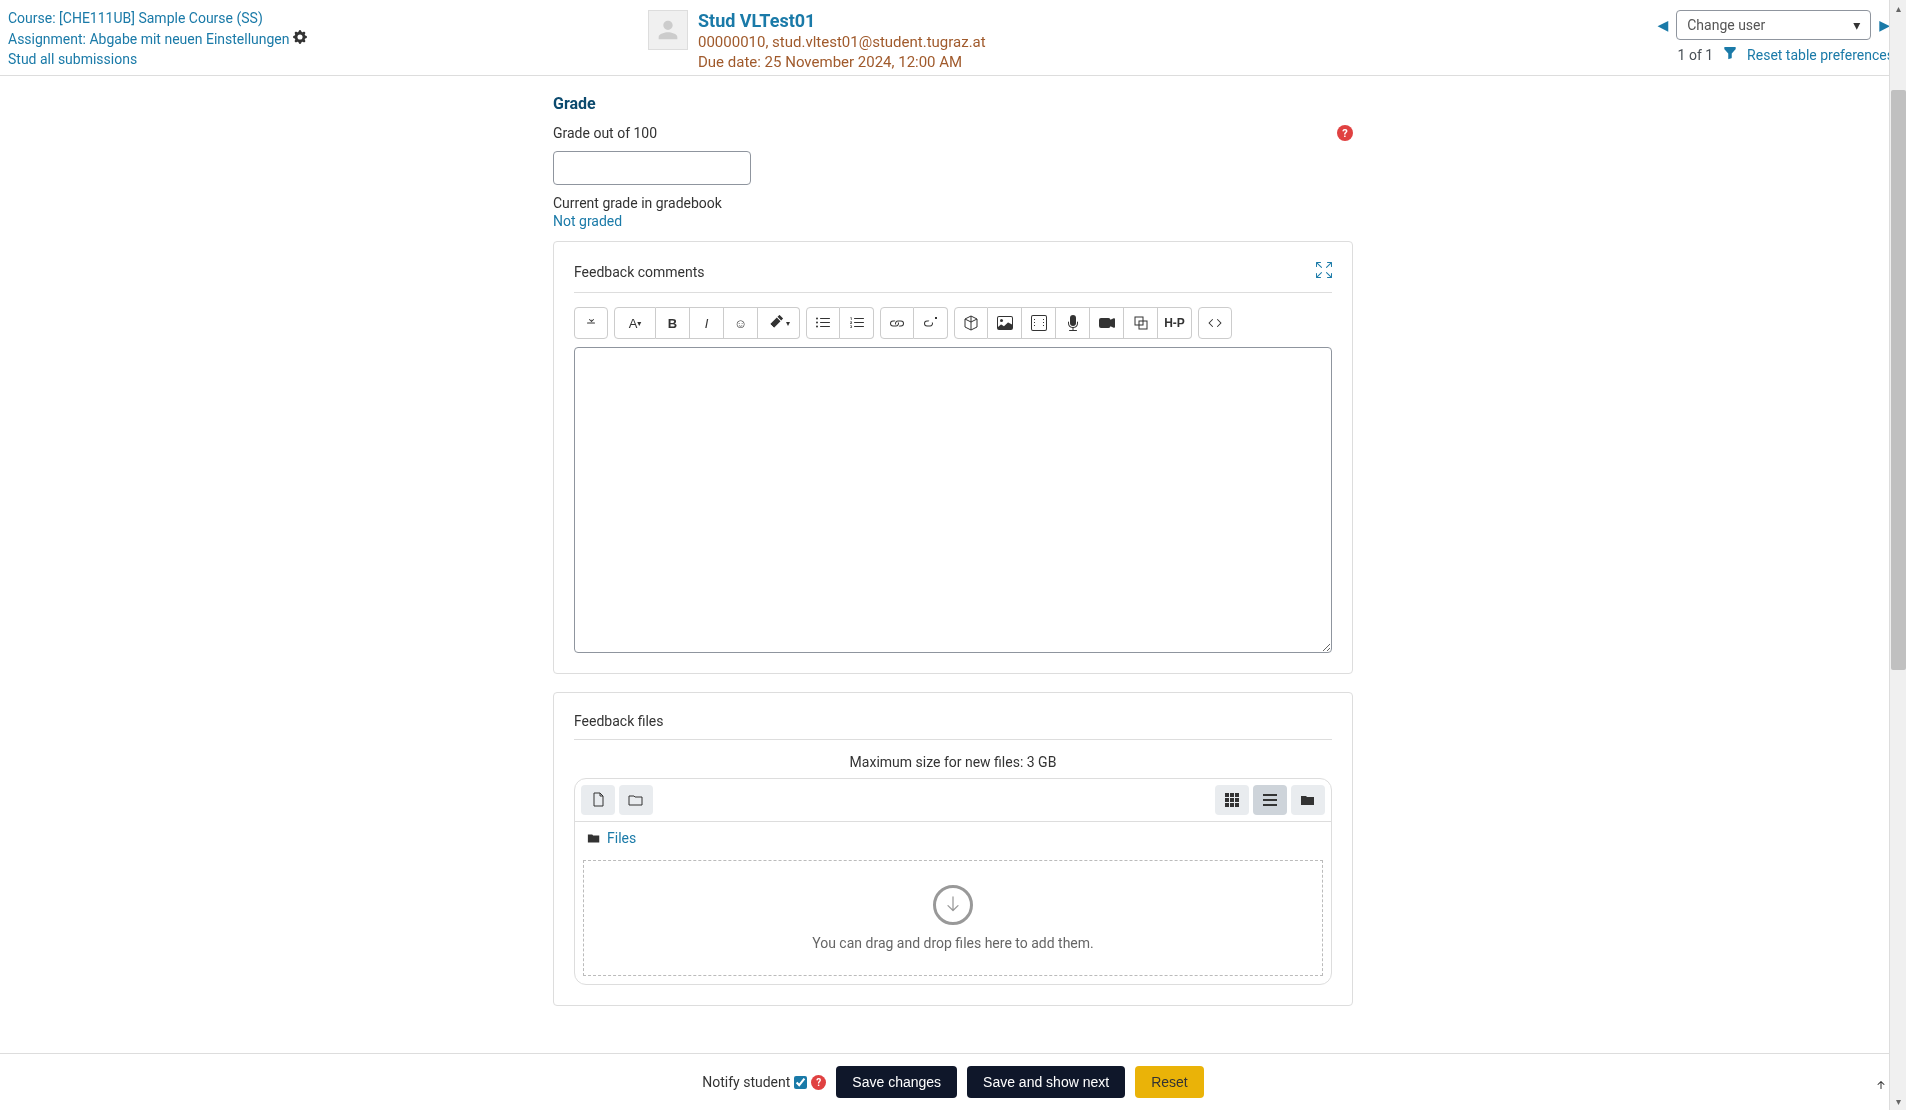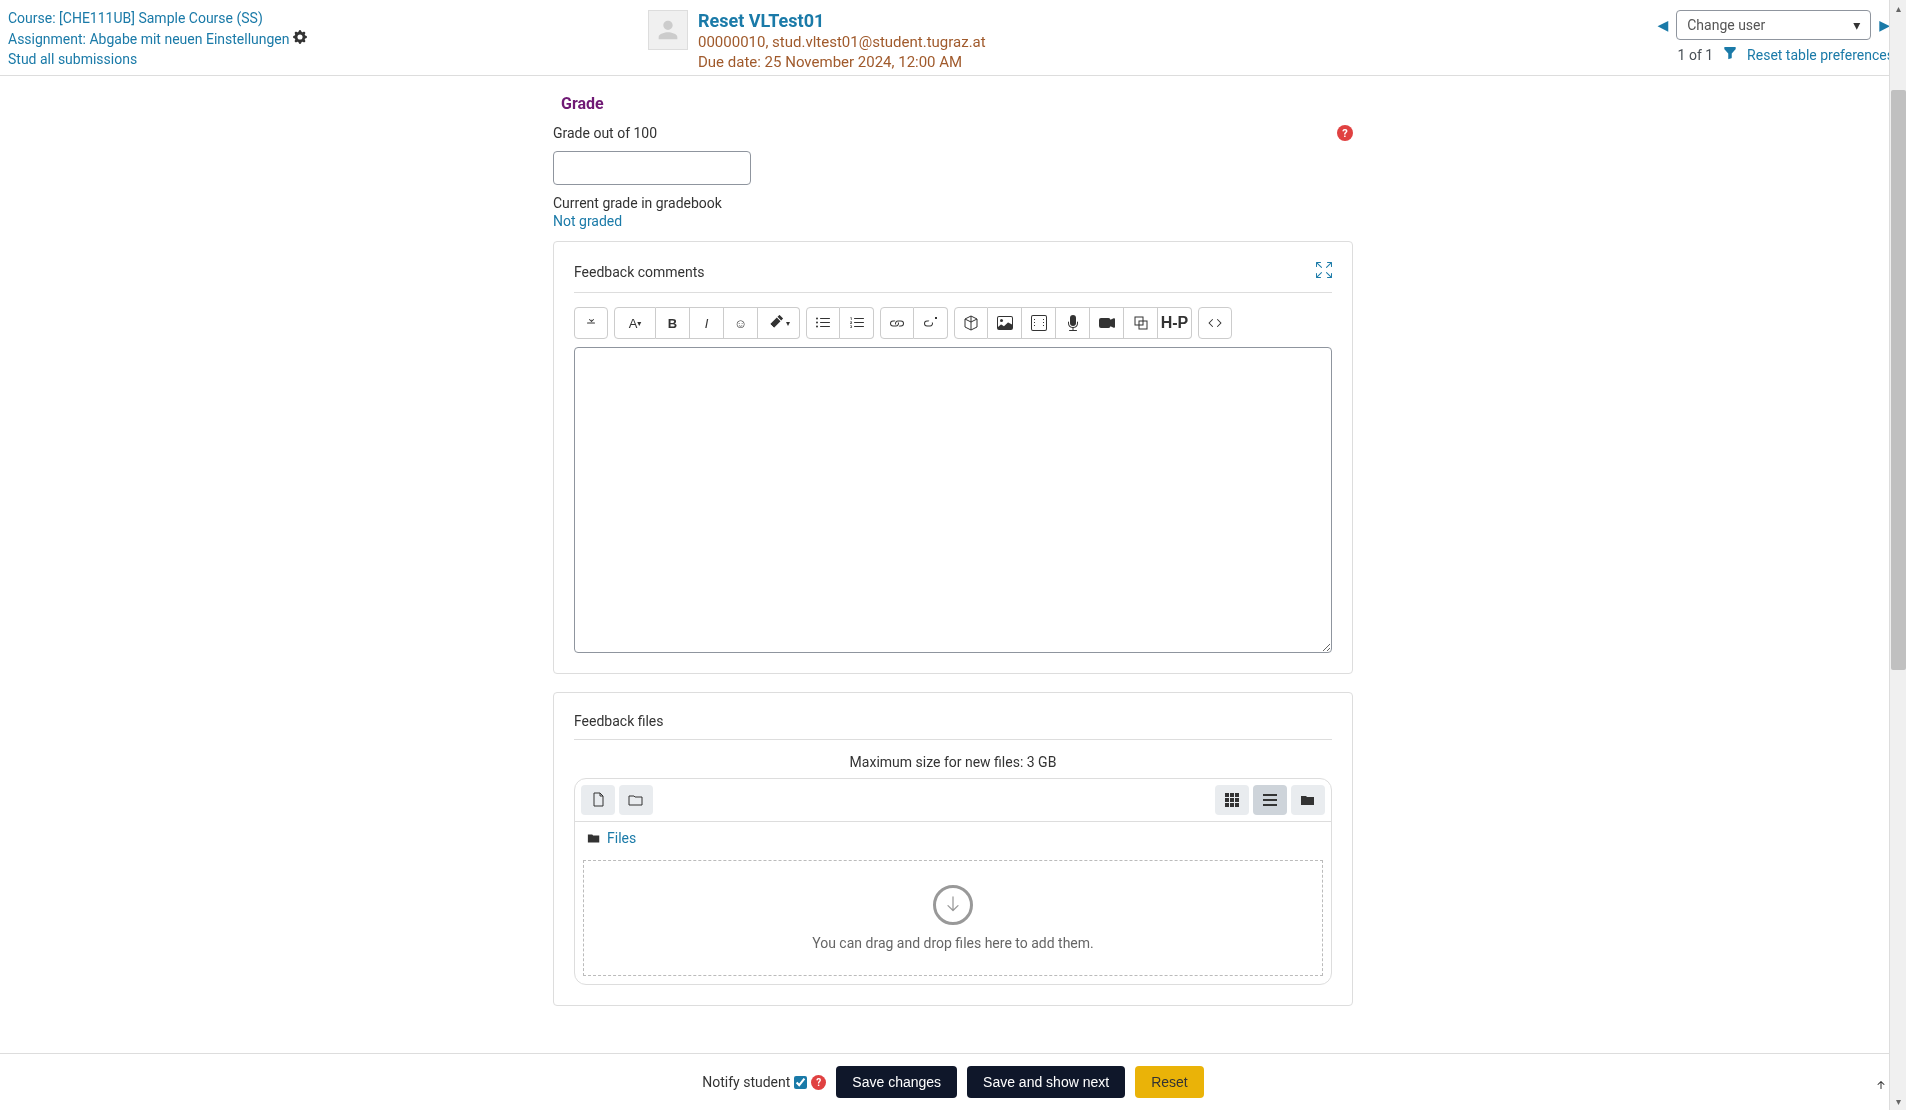--- a/index.html
+++ b/index.html
@@ -135,23 +135,22 @@
       flex-direction: column;
       align-items: center;
     }
     .content-inner {
       width: 800px;
     }
     
     .section-title {
       font-size: 16px;
       font-weight: 700;
-      color: #701a75;
+      color: #0c4a6e;
       margin-bottom: 12px;
-      margin-left: 8px;
     }
     .grade-label {
       font-size: 14px;
       color: #333;
       margin-bottom: 10px;
       display: flex;
       justify-content: space-between;
       align-items: center;
     }
     .help-icon {
@@ -458,21 +457,21 @@
     <a href="#">Stud all submissions</a>
   </div>
 
   <div class="header-center">
     <div class="avatar">
       <svg viewBox="0 0 24 24">
           <path d="M12 12c2.21 0 4-1.79 4-4s-1.79-4-4-4-4 1.79-4 4 1.79 4 4 4zm0 2c-2.67 0-8 1.34-8 4v2h16v-2c0-2.66-5.33-4-8-4z"></path>
         </svg>
     </div>
     <div class="user-info">
-      <a href="#" class="user-name">Reset VLTest01</a>
+      <a href="#" class="user-name">Stud VLTest01</a>
       <span class="user-email">00000010, stud.vltest01@student.tugraz.at</span>
       <span class="due-date">Due date: 25 November 2024, 12:00 AM</span>
     </div>
   </div>
 
   <div class="header-right">
     <div class="user-nav">
       <span class="nav-arrow">◀</span>
       <div class="change-user-select">
         <span>Change user</span>
@@ -593,21 +592,21 @@
             <svg viewBox="0 0 16 16" fill="currentColor">
                 <path d="M0 5a2 2 0 0 1 2-2h7.5a2 2 0 0 1 1.983 1.738l3.11-1.382A1 1 0 0 1 16 4.269v7.462a1 1 0 0 1-1.406.913l-3.111-1.382A2 2 0 0 1 9.5 13H2a2 2 0 0 1-2-2V5z"></path>
               </svg>
           </button>
           <button class="toolbar-btn">
             <svg viewBox="0 0 16 16" fill="none" stroke="currentColor">
                 <rect x="2" y="2" width="8" height="8"></rect>
                 <rect x="6" y="6" width="8" height="8"></rect>
               </svg>
           </button>
-          <button class="toolbar-btn" style="font-size:16px;font-weight:bold;">
+          <button class="toolbar-btn" style="font-size:12px;font-weight:bold;">
             <span>H-P</span>
           </button>
         </div>
         <div class="toolbar-group">
           <button class="toolbar-btn">
             <svg viewBox="0 0 16 16" fill="currentColor">
                 <path d="M5.854 4.854a.5.5 0 1 0-.708-.708l-3.5 3.5a.5.5 0 0 0 0 .708l3.5 3.5a.5.5 0 0 0 .708-.708L2.707 8l3.147-3.146zm4.292 0a.5.5 0 0 1 .708-.708l3.5 3.5a.5.5 0 0 1 0 .708l-3.5 3.5a.5.5 0 0 1-.708-.708L13.293 8l-3.147-3.146z"></path>
               </svg>
           </button>
         </div>

